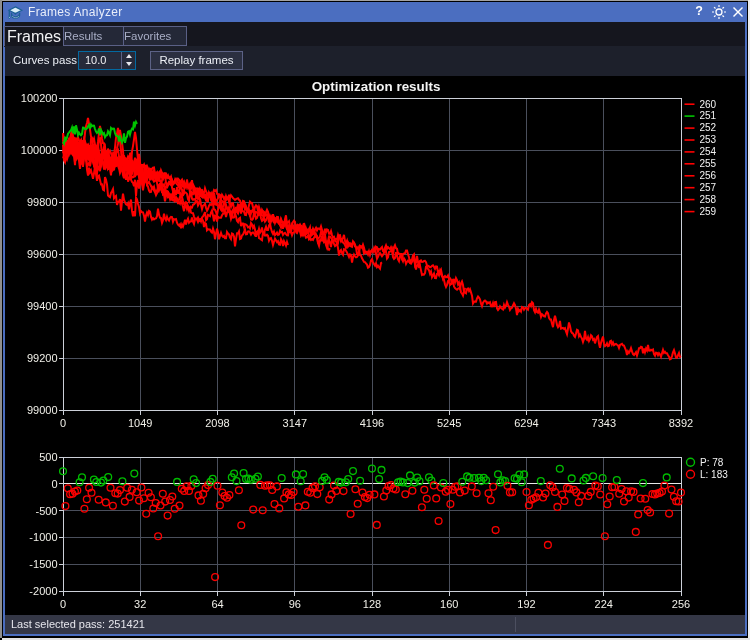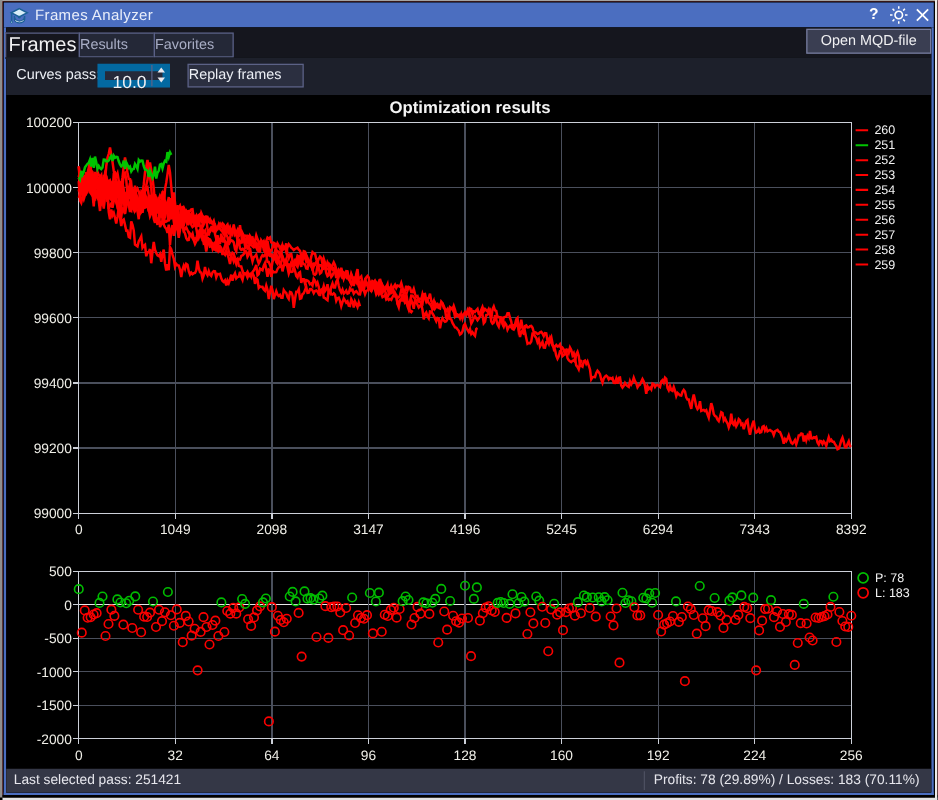--- a/index.html
+++ b/index.html
@@ -51,30 +51,29 @@
     <g stroke="#fff" stroke-width="1.4">
         <line x1="2.5" y1="2.5" x2="11.5" y2="11.5"></line>
         <line x1="11.5" y1="2.5" x2="2.5" y2="11.5"></line>
       </g>
   </svg>
 
   <div class="abs" style="left:5px;top:22px;width:740px;height:24px;background:#15161e"></div>
   <div class="abs" style="left:4px;top:26px;width:60px;height:20px;background:#15161e;border:1px solid #5a6086;border-bottom:none;color:#f0f0f2;font-size:16px;text-align:center;line-height:19px">Frames</div>
   <div class="abs" style="left:63px;top:26px;width:61px;height:19.5px;background:#242837;border:1px solid #5a6086;color:#a9aec6;font-size:11.5px;text-align:left;line-height:18px">Results</div>
   <div class="abs" style="left:123px;top:26px;width:64px;height:19.5px;background:#242837;border:1px solid #5a6086;color:#a9aec6;font-size:11.5px;text-align:left;line-height:18px">Favorites</div>
-  <div class="abs" style="left:645px;top:23px;width:100px;height:20px;background:#3a3e52;border:1px solid #767c9e;color:#f0f0f2;font-size:11.5px;text-align:center;line-height:18px">Open MQD-file</div>
 
   <div class="abs" style="left:5px;top:46px;width:740px;height:30px;background:#1d202b"></div>
   <div class="abs" style="left:4px;top:46px;width:61px;height:1px;background:#1d202b"></div>
   <div class="abs" style="left:13px;top:54px;color:#eceff5;font-size:11.5px">Curves pass:</div>
-  <div class="abs" style="left:78px;top:51px;width:58px;height:19px;background:#262a3a;border:6px solid #0369a1;color:#f0f0f2;font-size:14px;line-height:17px;padding-left:6px">10.0</div>
+  <div class="abs" style="left:78px;top:51px;width:58px;height:19px;background:#262a3a;border:1px solid #0369a1;color:#f0f0f2;font-size:11px;line-height:17px;padding-left:6px">10.0</div>
   <div class="abs" style="left:121px;top:52px;width:1px;height:17px;background:#5c6286"></div>
   <div class="abs" style="left:125.5px;top:54px;width:0;height:0;border-left:3.5px solid transparent;border-right:3.5px solid transparent;border-bottom:4.5px solid #e8e8ee"></div>
   <div class="abs" style="left:125.5px;top:61.5px;width:0;height:0;border-left:3.5px solid transparent;border-right:3.5px solid transparent;border-top:4.5px solid #e8e8ee"></div>
-  <div class="abs" style="left:150px;top:51px;width:93px;height:19px;background:#2b2f40;border:1px solid #5c6286;color:#eceff5;font-size:11.5px;text-align:left;line-height:17px">Replay frames</div>
+  <div class="abs" style="left:150px;top:51px;width:93px;height:19px;background:#2b2f40;border:1px solid #5c6286;color:#eceff5;font-size:11.5px;text-align:center;line-height:17px">Replay frames</div>
 
   <svg width="750" height="640" viewBox="0 0 750 640" style="position:absolute;left:0;top:0">
 <g shape-rendering="crispEdges" stroke-width="1">
 <line x1="63.0" y1="150.1" x2="681.0" y2="150.1" stroke="#4a4f5c"></line>
 <line x1="63.0" y1="202.2" x2="681.0" y2="202.2" stroke="#4a4f5c"></line>
 <line x1="63.0" y1="254.2" x2="681.0" y2="254.2" stroke="#4a4f5c"></line>
 <line x1="63.0" y1="306.3" x2="681.0" y2="306.3" stroke="#4a4f5c"></line>
 <line x1="63.0" y1="358.4" x2="681.0" y2="358.4" stroke="#4a4f5c"></line>
 <line x1="140.25" y1="98.0" x2="140.25" y2="410.5" stroke="#4a4f5c"></line>
 <line x1="217.50" y1="98.0" x2="217.50" y2="410.5" stroke="#4a4f5c"></line>
@@ -457,14 +456,13 @@
 <text x="700" y="465.6" fill="#f2f2f2">P: 78</text>
 <circle cx="690.5" cy="474.2" r="4" fill="none" stroke="#fb0000" stroke-width="1.4"></circle>
 <text x="700" y="477.5" fill="#f2f2f2">L: 183</text>
 </g>
 <text x="376" y="90.5" font-family="Liberation Sans, sans-serif" font-size="13.4" font-weight="bold" fill="#f4f4f4" text-anchor="middle">Optimization results</text>
 </svg>
 
   <div class="abs" style="left:5px;top:615px;width:740px;height:19px;background:#343746"></div>
   <div class="abs" style="left:515px;top:617px;width:1px;height:15px;background:#4c4f60"></div>
   <div class="abs" style="left:11px;top:617.5px;color:#e6e6ec;font-size:11px">Last selected pass: 251421</div>
-  <div class="abs" style="left:523px;top:617.5px;color:#e6e6ec;font-size:11px">Profits: 78 (29.89%) / Losses: 183 (70.11%)</div>
 </div>
 
 </body></html>

